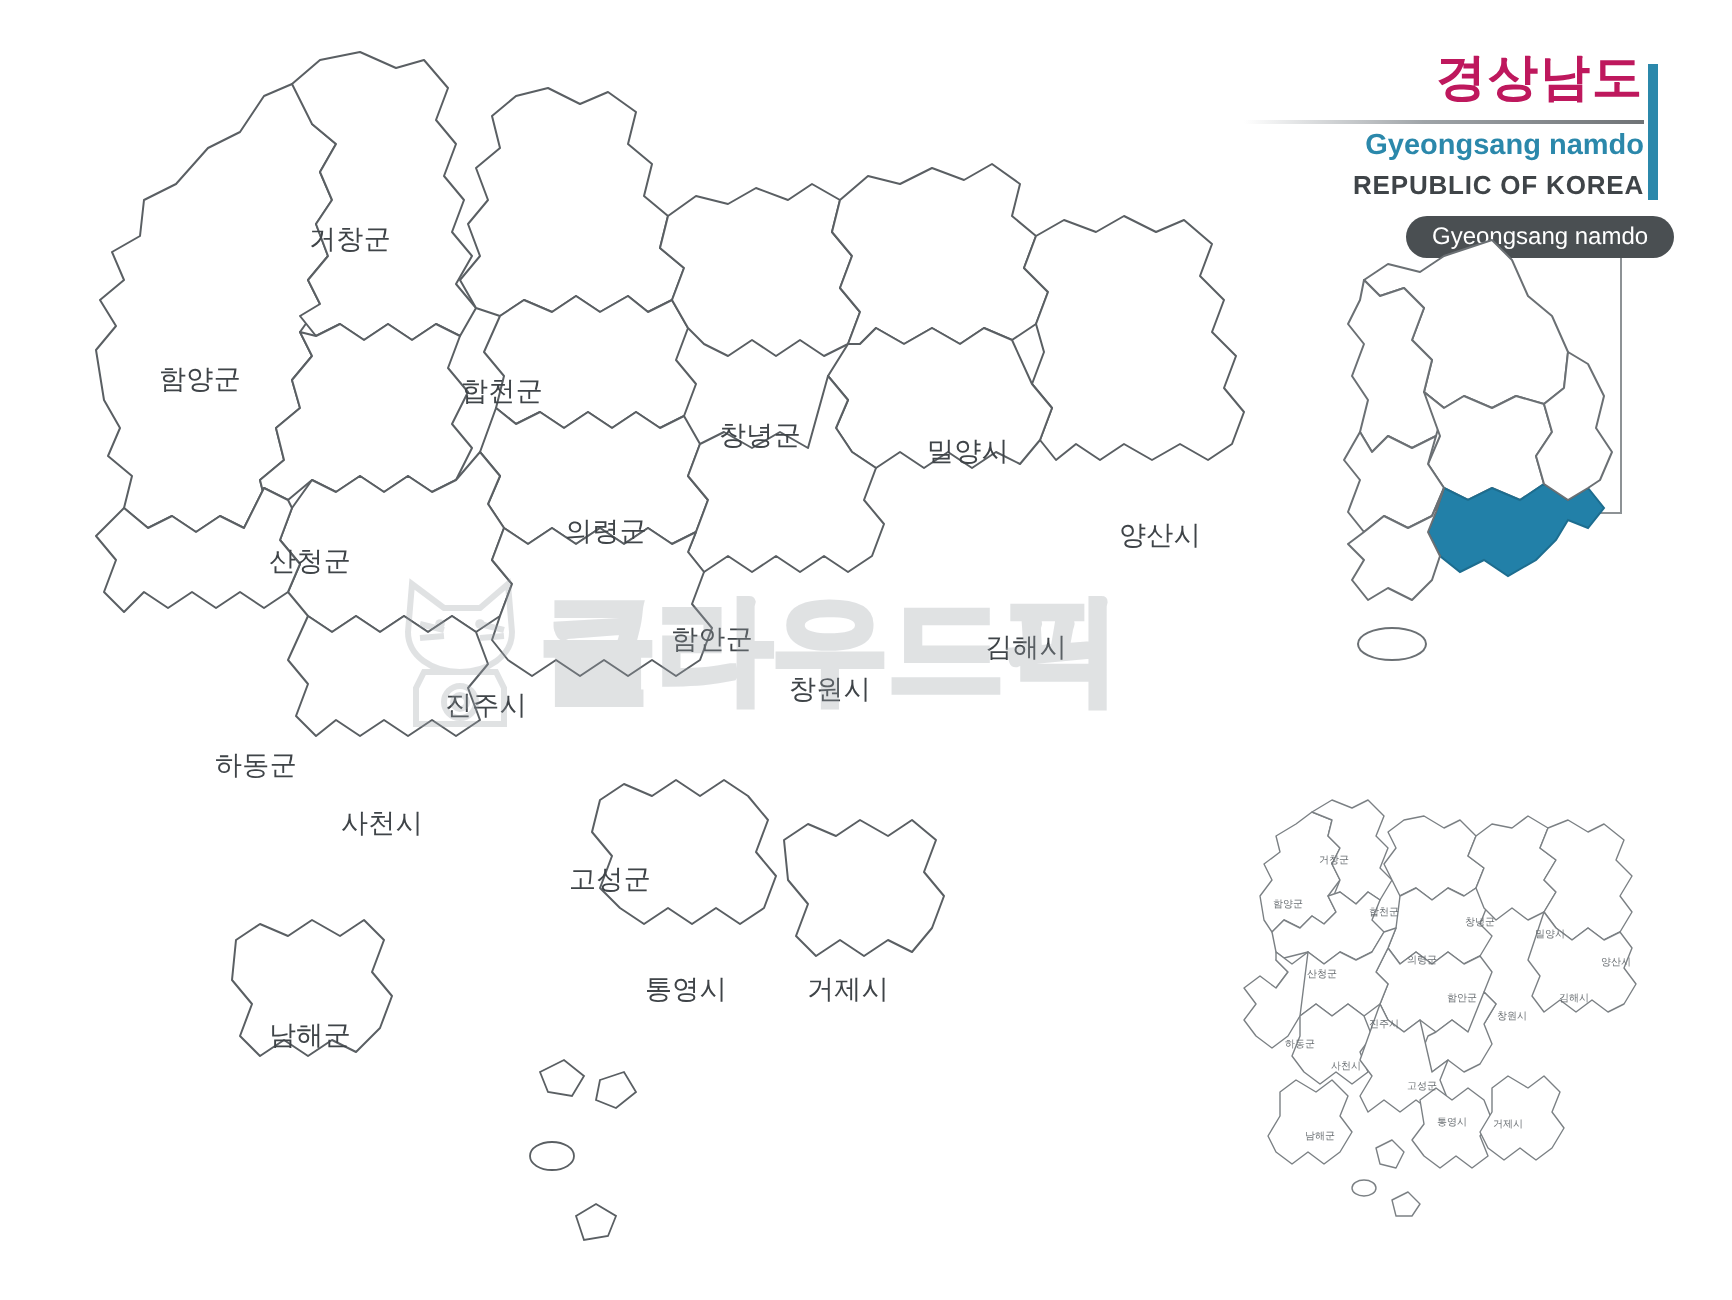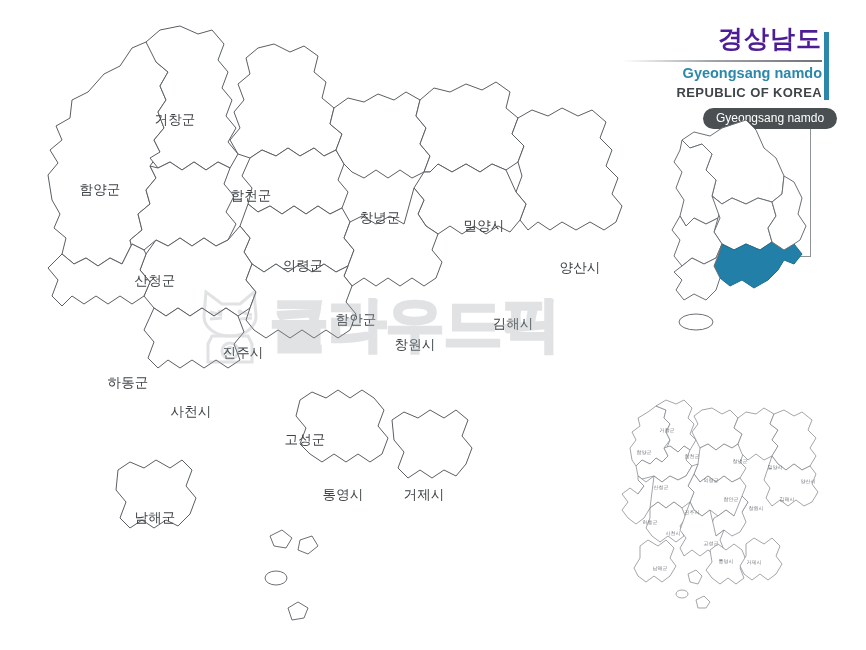--- a/index.html
+++ b/index.html
@@ -4,21 +4,21 @@
 <style>
   html,body{margin:0;padding:0;background:#ffffff;}
   body{width:866px;height:650px;position:relative;overflow:hidden;
        font-family:"Liberation Sans","DejaVu Sans",sans-serif;}
 
   .stage{position:absolute;inset:0;width:866px;height:650px;background:#fff;}
 
   
   .header{position:absolute;left:600px;top:22px;width:252px;height:82px;}
   .hdr-title{position:absolute;right:30px;top:0px;font-size:25px;font-weight:bold;
-             color:#4c1d95;letter-spacing:1px;white-space:nowrap;text-align:center;}
+             color:#be185d;letter-spacing:1px;white-space:nowrap;text-align:center;}
   .hdr-rule{position:absolute;right:30px;top:38px;width:200px;height:2px;
             background:linear-gradient(to right,#ffffff 0%,#9fa4a8 45%,#6f7376 100%);}
   .hdr-sub{position:absolute;right:30px;top:43px;font-size:14.5px;font-weight:bold;
            color:#2b88ab;white-space:nowrap;text-align:right;}
   .hdr-sub2{position:absolute;right:30px;top:63px;font-size:13px;font-weight:bold;
             color:#3f4448;letter-spacing:.4px;white-space:nowrap;text-align:right;}
   .hdr-bar{position:absolute;left:224px;top:10px;width:5px;height:68px;background:#2b88ab;}
 
   
   .pill{position:absolute;left:703px;top:108px;height:21px;border-radius:11px;

